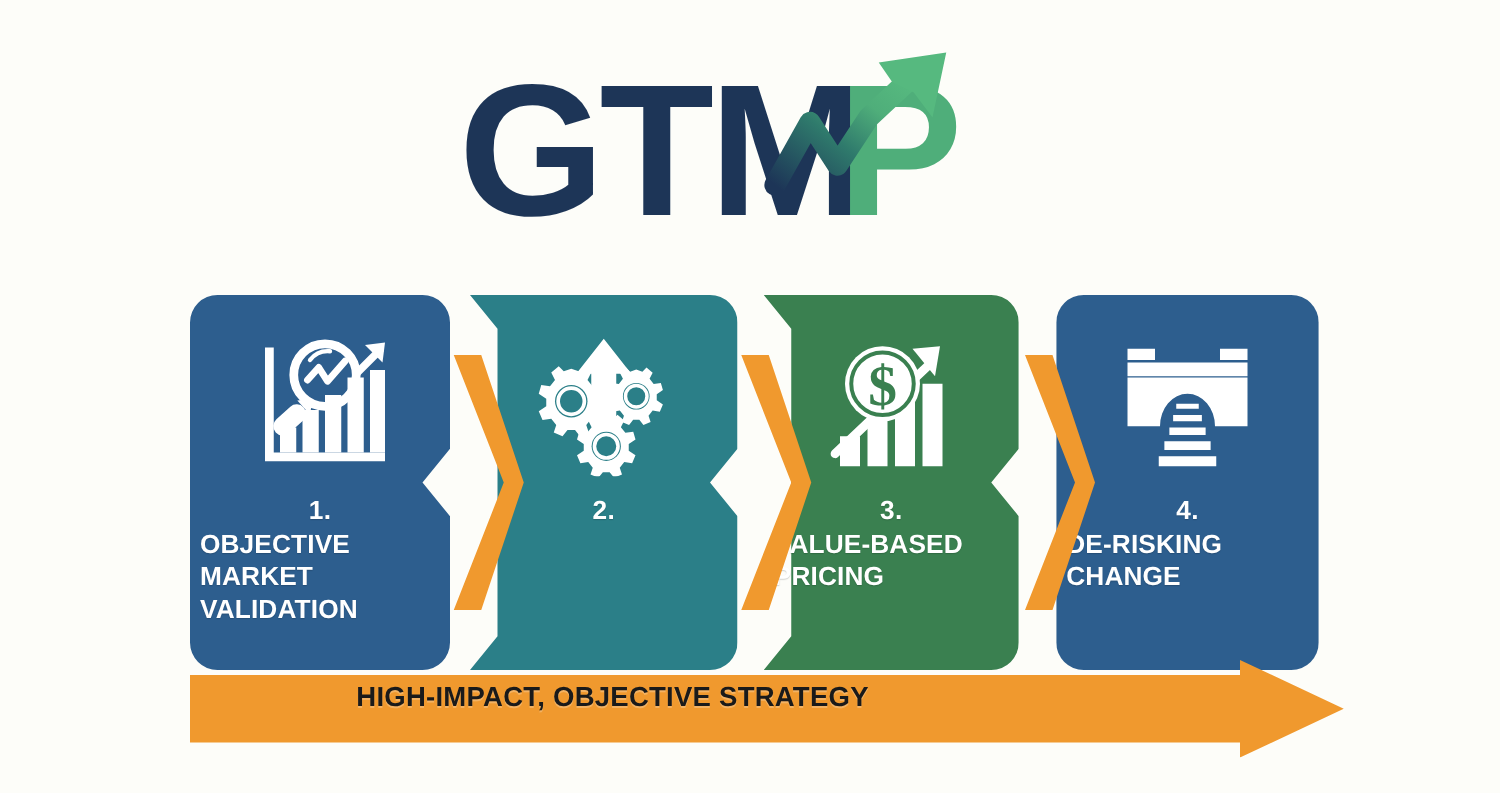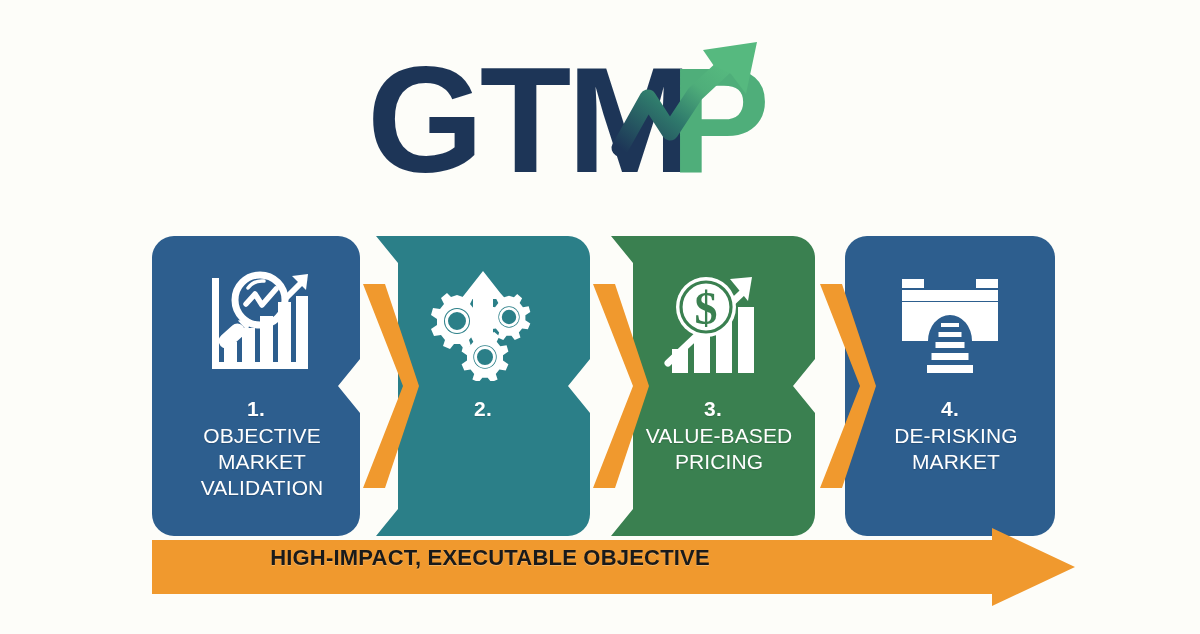--- a/index.html
+++ b/index.html
@@ -42,25 +42,24 @@
     width:120px;height:122px;
     display:flex;align-items:center;justify-content:center;
     margin-bottom:10px;
   }
   .card-num{
     font-size:21px;font-weight:bold;letter-spacing:.2px;
     line-height:26px;margin-bottom:1px;
     text-shadow:0 1px 1px rgba(0,0,0,.18);
   }
   .card-title{
-    font-size:21px;font-weight:normal;line-height:26px;
-    text-align:center;letter-spacing:.1px;
+    font-size:21px;font-weight:bold;line-height:26px;
+    letter-spacing:.1px;
     text-shadow:0 1px 1px rgba(0,0,0,.18);
     padding:0 8px;
-    margin-left:12px;
   }
 
   #card-1{left:152px;width:208px;}
   #card-2{left:376px;width:214px;}
   #card-3{left:611px;width:204px;}
   #card-4{left:845px;width:210px;}
 
   
   .chev{position:absolute;top:236px;height:300px;z-index:3;}
   #chev-1{left:355px;width:65px;}
@@ -248,33 +247,33 @@
                 <rect x="37.5" y="82" width="37" height="7"></rect>
                 <rect x="33" y="94" width="46" height="8"></rect>
               </g>
 
               <path d="M50 50 L38 104 L46 104 L56 50 Z" opacity="0"></path>
               <rect x="52" y="50" width="5" height="54" transform="skewX(-7)" opacity="0"></rect>
             </g>
           </svg>
         </div>
         <div class="card-num">4.</div>
-        <div class="card-title">DE-RISKING MARKET</div>
+        <div class="card-title">DE-RISKING CHANGE</div>
       </div>
     </div>
   </div>
 
   <svg class="chev" id="chev-1" viewBox="0 0 65 300">
     <path d="M8 48 L48 150 L8 252 L30 252 L64 150 L30 48 Z" fill="#f0992e"></path>
   </svg>
   <svg class="chev" id="chev-2" viewBox="0 0 65 300">
     <path d="M8 48 L48 150 L8 252 L30 252 L64 150 L30 48 Z" fill="#f0992e"></path>
   </svg>
   <svg class="chev" id="chev-3" viewBox="0 0 65 300">
     <path d="M8 48 L48 150 L8 252 L30 252 L64 150 L30 48 Z" fill="#f0992e"></path>
   </svg>
 
   <svg class="banner" viewBox="0 0 940 78">
     <path d="M12 12 H852 V0 L935 39 L852 78 V66 H12 Z" fill="#f0992e"></path>
   </svg>
-  <div class="banner-label">HIGH-IMPACT, EXECUTABLE OBJECTIVE</div>
+  <div class="banner-label">HIGH-IMPACT, OBJECTIVE STRATEGY</div>
 
 </div>
 
 </body></html>

